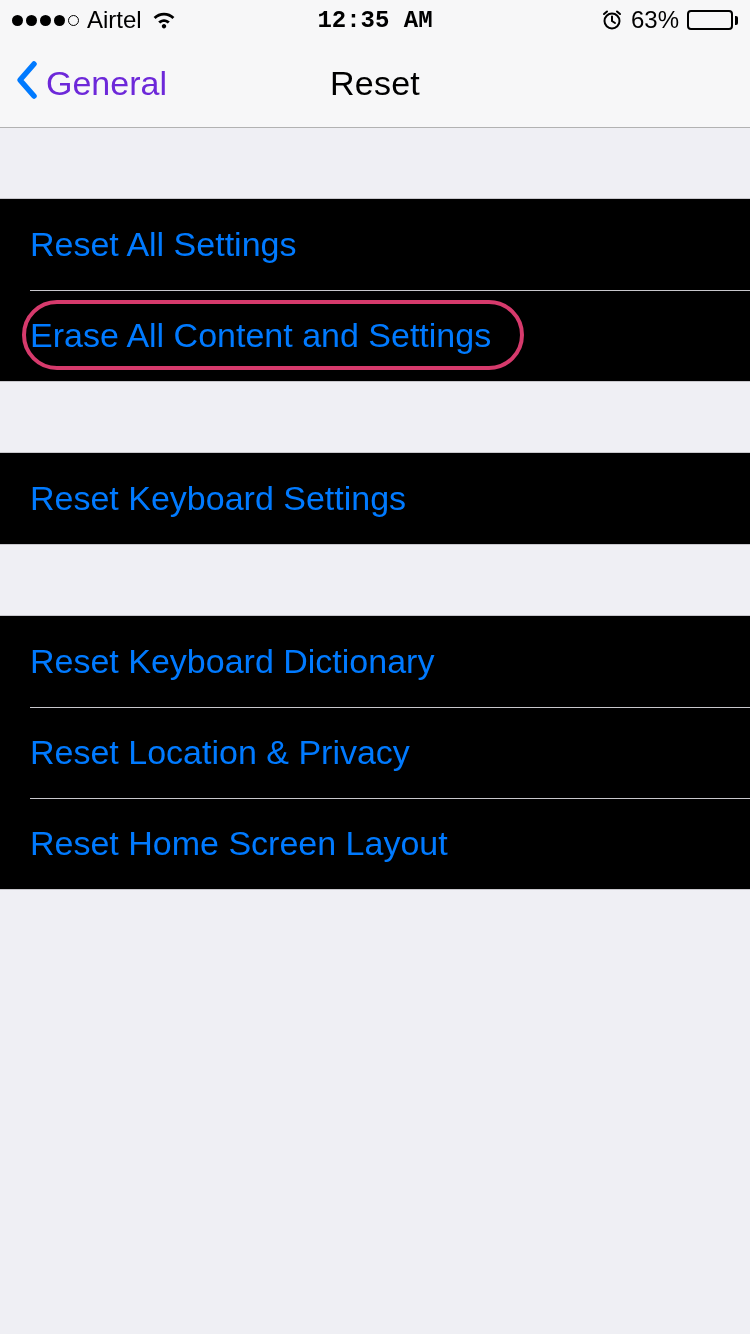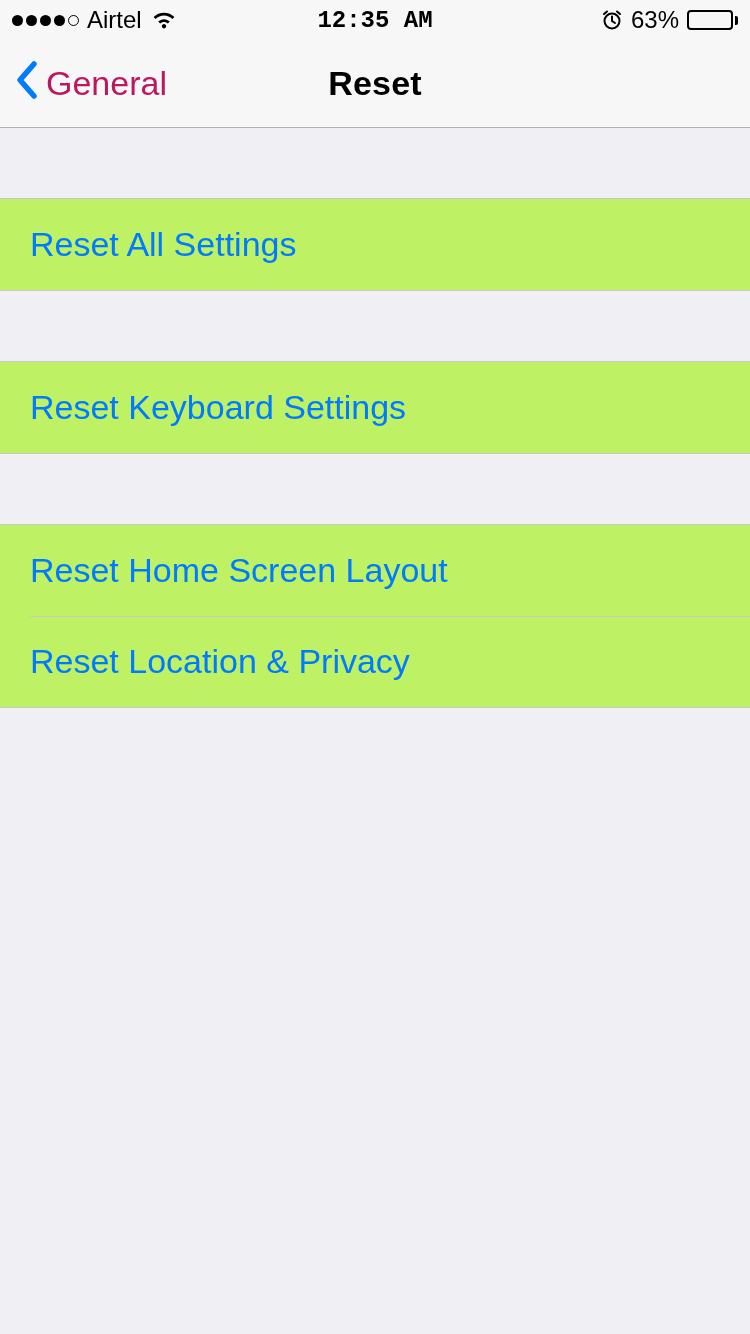--- a/index.html
+++ b/index.html
@@ -91,41 +91,41 @@
       display: flex;
       align-items: center;
       position: relative;
       background: #f7f7f8;
       border-bottom: 1px solid #b2b2b2;
       padding: 0 8px;
     }
     .nav-back {
       display: flex;
       align-items: center;
-      color: #be185d;
+      color: #6d28d9;
       font-size: 34px;
       font-weight: 400;
     }
     .back-chevron {
       display: inline-block;
       margin-right: 6px;
       margin-left: 8px;
     }
     .nav-title {
       position: absolute;
       left: 50%;
       transform: translateX(-50%);
       font-size: 34px;
-      font-weight: 700;
+      font-weight: 400;
       letter-spacing: 0.2px;
     }
 
     
     .section {
-      background: #bef264;
+      background: #000000;
       border-top: 1px solid #c8c7cc;
       border-bottom: 1px solid #c8c7cc;
     }
     .gap {
       height: 70px;
     }
     .cell {
       height: 91px;
       display: flex;
       align-items: center;
@@ -207,32 +207,39 @@
   </div>
   <div class="nav-title">Reset</div>
 </div>
 
 <div class="gap"></div>
 
 <div class="section">
   <div class="cell">
     <span class="cell-label">Reset All Settings</span>
   </div>
+  <div class="cell">
+    <span class="cell-label">Erase All Content and Settings</span>
+    <span class="ring"></span>
+  </div>
 </div>
 
 <div class="gap"></div>
 
 <div class="section">
   <div class="cell">
     <span class="cell-label">Reset Keyboard Settings</span>
   </div>
 </div>
 
 <div class="gap"></div>
 
 <div class="section">
   <div class="cell">
+    <span class="cell-label">Reset Keyboard Dictionary</span>
+  </div>
+  <div class="cell">
+    <span class="cell-label">Reset Location &amp; Privacy</span>
+  </div>
+  <div class="cell">
     <span class="cell-label">Reset Home Screen Layout</span>
   </div>
-  <div class="cell">
-    <span class="cell-label">Reset Location &amp; Privacy</span>
-  </div>
 </div>
 
 </body></html>

